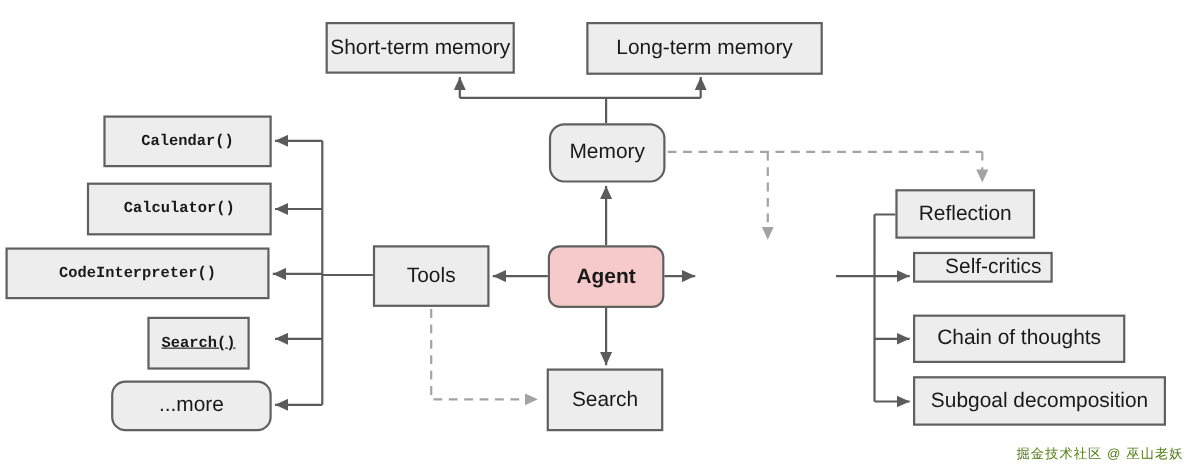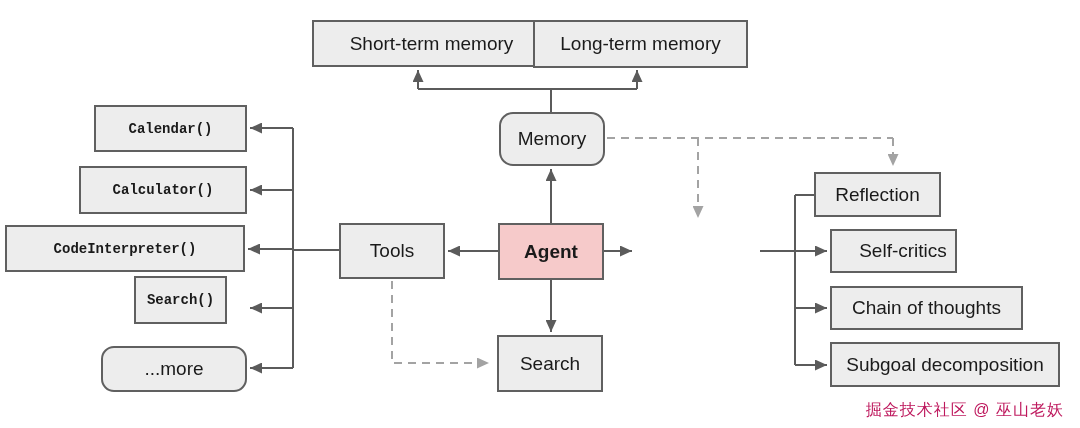--- a/index.html
+++ b/index.html
@@ -22,43 +22,44 @@
     white-space:nowrap;
   }
   .node.mono{
     font-family:"Liberation Mono","DejaVu Sans Mono",monospace;
     font-weight:700;
     font-size:14px;
   }
   .node.agent{
     background:#f6caca;
     font-weight:700;
+    border-radius:11px;
   }
   
-  .n-short   {left:312px; top:20px;  width:239px; height:47px;}
+  .n-short   {left:296px; top:20px;  width:172px; height:47px;}
   .n-long    {left:533px; top:20px;  width:215px; height:48px;}
   .n-memory  {left:499px; top:112px; width:106px; height:54px;border-radius:14px;}
   .n-tools   {left:339px; top:223px; width:106px; height:56px;}
   .n-agent   {left:498px; top:223px; width:106px; height:57px;}
   .n-planning{left:635px; top:223px; width:125px; height:56px;}
   .n-action  {left:497px; top:335px; width:106px; height:57px;}
   .n-calendar{left:94px;  top:105px; width:153px; height:47px;}
   .n-calc    {left:79px;  top:166px; width:168px; height:48px;}
   .n-codeint {left:5px;   top:225px; width:240px; height:47px;}
-  .n-search  {left:134px; top:276px; width:93px; height:48px;}
+  .n-search  {left:134px; top:288px; width:93px; height:48px;text-decoration:underline;}
   .n-more    {left:101px; top:346px; width:146px; height:46px;border-radius:13px;}
   .n-reflect {left:814px; top:172px; width:127px; height:45px;}
-  .n-selfcrit{left:830px; top:229px; width:127px; height:44px;padding-left:19px;}
+  .n-selfcrit{left:830px; top:229px; width:127px; height:28px;padding-left:19px;}
   .n-chain   {left:830px; top:286px; width:193px; height:44px;}
   .n-subgoal {left:830px; top:342px; width:230px; height:45px;}
   .watermark{
     position:absolute;
-    right:16px; bottom:7px;
-    font-size:16px;
-    color:#be185d;
+    right:4px; bottom:7px;
+    font-size:12px;
+    color:#4d7c0f;
     letter-spacing:1px;
   }
 </style>
 </head>
 <body>
 
 <div id="canvas">
 
   <svg id="wires" viewBox="0 0 1080 428" xmlns="http://www.w3.org/2000/svg">
     <defs>

